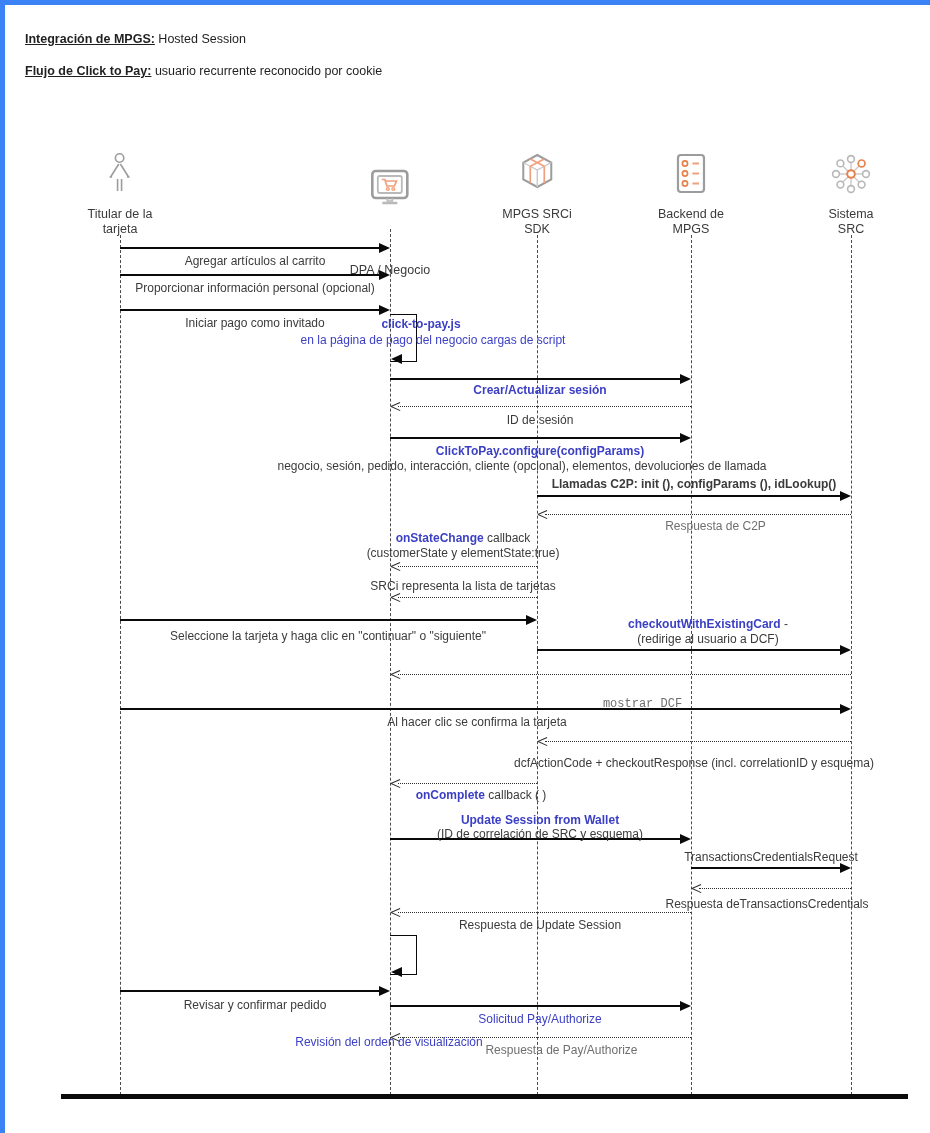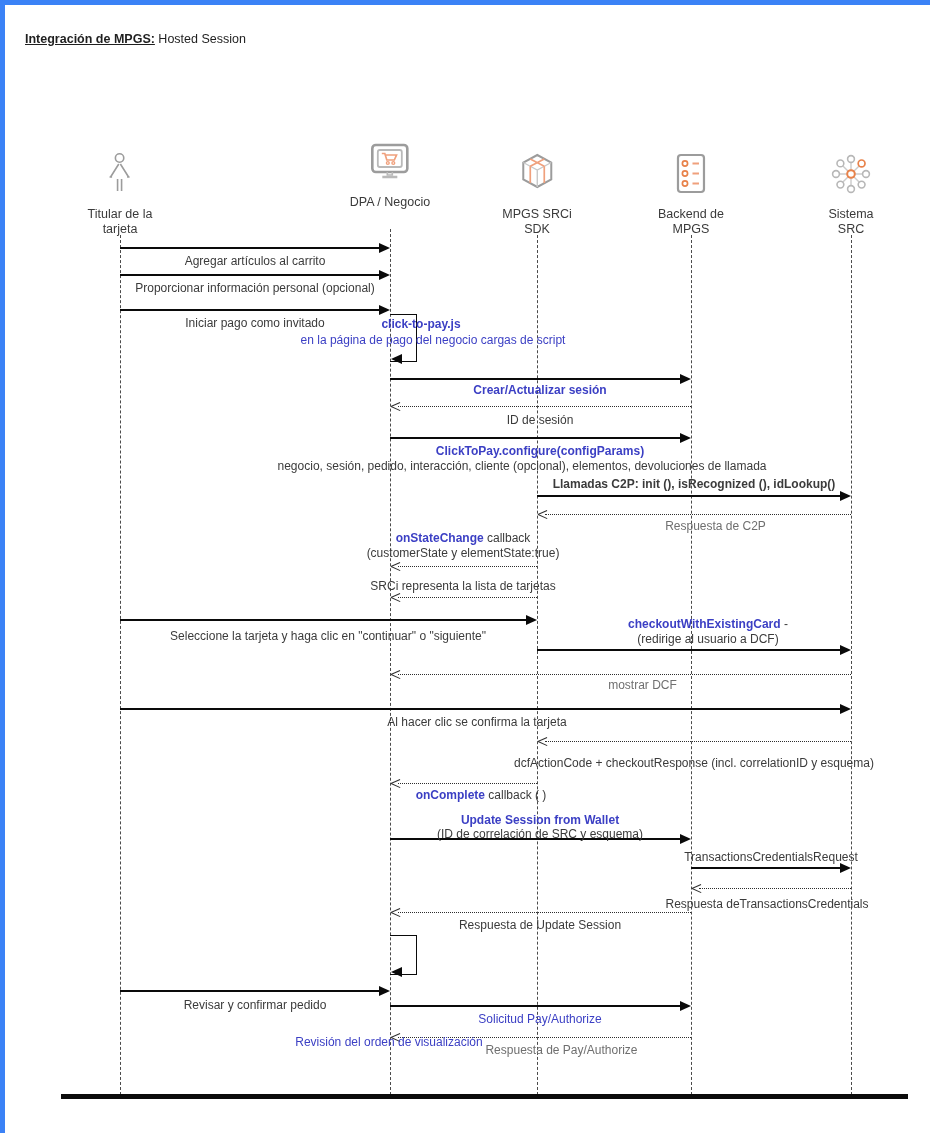--- a/index.html
+++ b/index.html
@@ -31,37 +31,40 @@
   .bold{font-weight:bold;}
   .footer-bar{position:absolute;background:#0b0b0b;}
 </style>
 </head>
 <body>
 
 <div class="page">
   <div class="title-line" style="top:27px">
     <span class="title-label">Integración de MPGS:</span><span> Hosted Session</span>
   </div>
+  <div class="title-line" style="top:59px">
+    <span class="title-label">Flujo de Click to Pay:</span><span> usuario recurrente reconocido por cookie</span>
+  </div>
   <div id="stage">
       <div class="lifeline" style="position: absolute; left: 115px; top: 230px; width: 0px; height: 860px;"></div>
       <div class="actor" style="left: 115px; top: 146px;">
         <div class="actor-icon">
           <svg width="46" height="46" viewBox="0 0 46 46" fill="none">
     <circle cx="23" cy="7" r="4.2" stroke="#9c9c9c" stroke-width="1.6"></circle>
     <path d="M14 26 L22.2 13 M32 26 L23.8 13 M13 26 h2.5 M30.5 26 h2.5" stroke="#9c9c9c" stroke-width="1.6"></path>
     <path d="M21 28 V40 M25 28 V40" stroke="#9c9c9c" stroke-width="1.6"></path>
           </svg>
         </div>
         <div class="actor-label">
           <div>Titular de la</div>
           <div>tarjeta</div>
         </div>
       </div>
       <div class="lifeline" style="position: absolute; left: 385px; top: 224px; width: 0px; height: 866px;"></div>
-      <div class="actor" style="left: 385px; top: 134px;">
+      <div class="actor" style="left: 385px; top: 160px; gap: 42px;">
         <div class="actor-icon">
           <svg width="46" height="46" viewBox="0 0 46 46" fill="none">
     <rect x="5.5" y="6" width="35" height="27" rx="3.5" stroke="#9c9c9c" stroke-width="2.6"></rect>
     <rect x="11" y="11" width="24" height="17" rx="2" stroke="#b9b9b9" stroke-width="1.8"></rect>
     <path d="M15 14.5 h3 l2 6.5 h7.5 l2.2 -5 h-10.5" stroke="#f0a07c" stroke-width="1.7"></path>
     <circle cx="21" cy="24" r="1.4" stroke="#f0a07c" stroke-width="1.4"></circle>
     <circle cx="26.5" cy="24" r="1.4" stroke="#f0a07c" stroke-width="1.4"></circle>
     <path d="M20.5 33 v3 h5 v-3" stroke="#b9b9b9" stroke-width="1.6"></path>
     <path d="M15.5 38 H30.5" stroke="#b9b9b9" stroke-width="2.6"></path>
           </svg>
@@ -140,21 +143,21 @@
       <div class="msg-line-dotted" style="position: absolute; left: 393px; top: 401px; width: 293px; height: 0px;"></div>
       <div class="head-open-line" style="position: absolute; left: 386px; top: 401px; transform: rotate(24deg);"></div>
       <div class="head-open-line" style="position: absolute; left: 386px; top: 401px; transform: rotate(-24deg);"></div>
       <div class="msg-label" style="left: 535px; top: 408px;"><span>ID de sesión</span></div>
       <div class="msg-line-solid" style="position: absolute; left: 385px; top: 432px; width: 295px; height: 0px;"></div>
       <div class="head-solid right" style="position: absolute; left: 675px; top: 428px;"></div>
       <div class="msg-label" style="left: 535px; top: 439px;"><span class="c-blue bold">ClickToPay.configure(configParams)</span></div>
       <div class="msg-label" style="left: 517px; top: 454px;"><span>negocio, sesión, pedido, interacción, cliente (opcional), elementos, devoluciones de llamada</span></div>
       <div class="msg-line-solid" style="position: absolute; left: 532px; top: 490px; width: 308px; height: 0px;"></div>
       <div class="head-solid right" style="position: absolute; left: 835px; top: 486px;"></div>
-      <div class="msg-label" style="left: 689px; top: 472px;"><span class="bold">Llamadas C2P: init (), isRecognized (), idLookup()</span></div>
+      <div class="msg-label" style="left: 689px; top: 472px;"><span class="bold">Llamadas C2P: init (), configParams (), idLookup()</span></div>
       <div class="msg-line-dotted" style="position: absolute; left: 540px; top: 509px; width: 306px; height: 0px;"></div>
       <div class="head-open-line" style="position: absolute; left: 533px; top: 509px; transform: rotate(24deg);"></div>
       <div class="head-open-line" style="position: absolute; left: 533px; top: 509px; transform: rotate(-24deg);"></div>
       <div class="msg-label" style="left: 689px; top: 514px;"><span class="c-gray">Respuesta de C2P</span></div>
       <div class="msg-line-dotted" style="position: absolute; left: 393px; top: 561px; width: 139px; height: 0px;"></div>
       <div class="head-open-line" style="position: absolute; left: 386px; top: 561px; transform: rotate(24deg);"></div>
       <div class="head-open-line" style="position: absolute; left: 386px; top: 561px; transform: rotate(-24deg);"></div>
       <div class="msg-label" style="left: 458px; top: 526px;"><span class="c-blue bold">onStateChange</span><span> callback</span></div>
       <div class="msg-label" style="left: 458px; top: 541px;"><span>(customerState y elementState:true)</span></div>
       <div class="msg-line-dotted" style="position: absolute; left: 393px; top: 592px; width: 139px; height: 0px;"></div>
@@ -164,21 +167,21 @@
       <div class="msg-line-solid" style="position: absolute; left: 115px; top: 614px; width: 411px; height: 0px;"></div>
       <div class="head-solid right" style="position: absolute; left: 521px; top: 610px;"></div>
       <div class="msg-label" style="left: 323px; top: 624px;"><span>Seleccione la tarjeta y haga clic en "continuar" o "siguiente"</span></div>
       <div class="msg-line-solid" style="position: absolute; left: 532px; top: 644px; width: 308px; height: 0px;"></div>
       <div class="head-solid right" style="position: absolute; left: 835px; top: 640px;"></div>
       <div class="msg-label" style="left: 703px; top: 612px;"><span class="c-blue bold">checkoutWithExistingCard</span><span> -</span></div>
       <div class="msg-label" style="left: 703px; top: 627px;"><span>(redirige al usuario a DCF)</span></div>
       <div class="msg-line-dotted" style="position: absolute; left: 393px; top: 669px; width: 453px; height: 0px;"></div>
       <div class="head-open-line" style="position: absolute; left: 386px; top: 669px; transform: rotate(24deg);"></div>
       <div class="head-open-line" style="position: absolute; left: 386px; top: 669px; transform: rotate(-24deg);"></div>
-      <div class="msg-label" style="left: 616px; top: 673px;"><span class="c-gray">mostrar DCF</span></div>
+      <div class="msg-label" style="left: 616px; top: 692px; font-family: Liberation Mono, monospace;"><span class="c-gray">mostrar DCF</span></div>
       <div class="msg-line-solid" style="position: absolute; left: 115px; top: 703px; width: 725px; height: 0px;"></div>
       <div class="head-solid right" style="position: absolute; left: 835px; top: 699px;"></div>
       <div class="msg-label" style="left: 472px; top: 710px;"><span>Al hacer clic se confirma la tarjeta</span></div>
       <div class="msg-line-dotted" style="position: absolute; left: 540px; top: 736px; width: 306px; height: 0px;"></div>
       <div class="head-open-line" style="position: absolute; left: 533px; top: 736px; transform: rotate(24deg);"></div>
       <div class="head-open-line" style="position: absolute; left: 533px; top: 736px; transform: rotate(-24deg);"></div>
       <div class="msg-label" style="left: 689px; top: 751px;"><span>dcfActionCode + checkoutResponse (incl. correlationID y esquema)</span></div>
       <div class="msg-line-dotted" style="position: absolute; left: 393px; top: 778px; width: 139px; height: 0px;"></div>
       <div class="head-open-line" style="position: absolute; left: 386px; top: 778px; transform: rotate(24deg);"></div>
       <div class="head-open-line" style="position: absolute; left: 386px; top: 778px; transform: rotate(-24deg);"></div>

